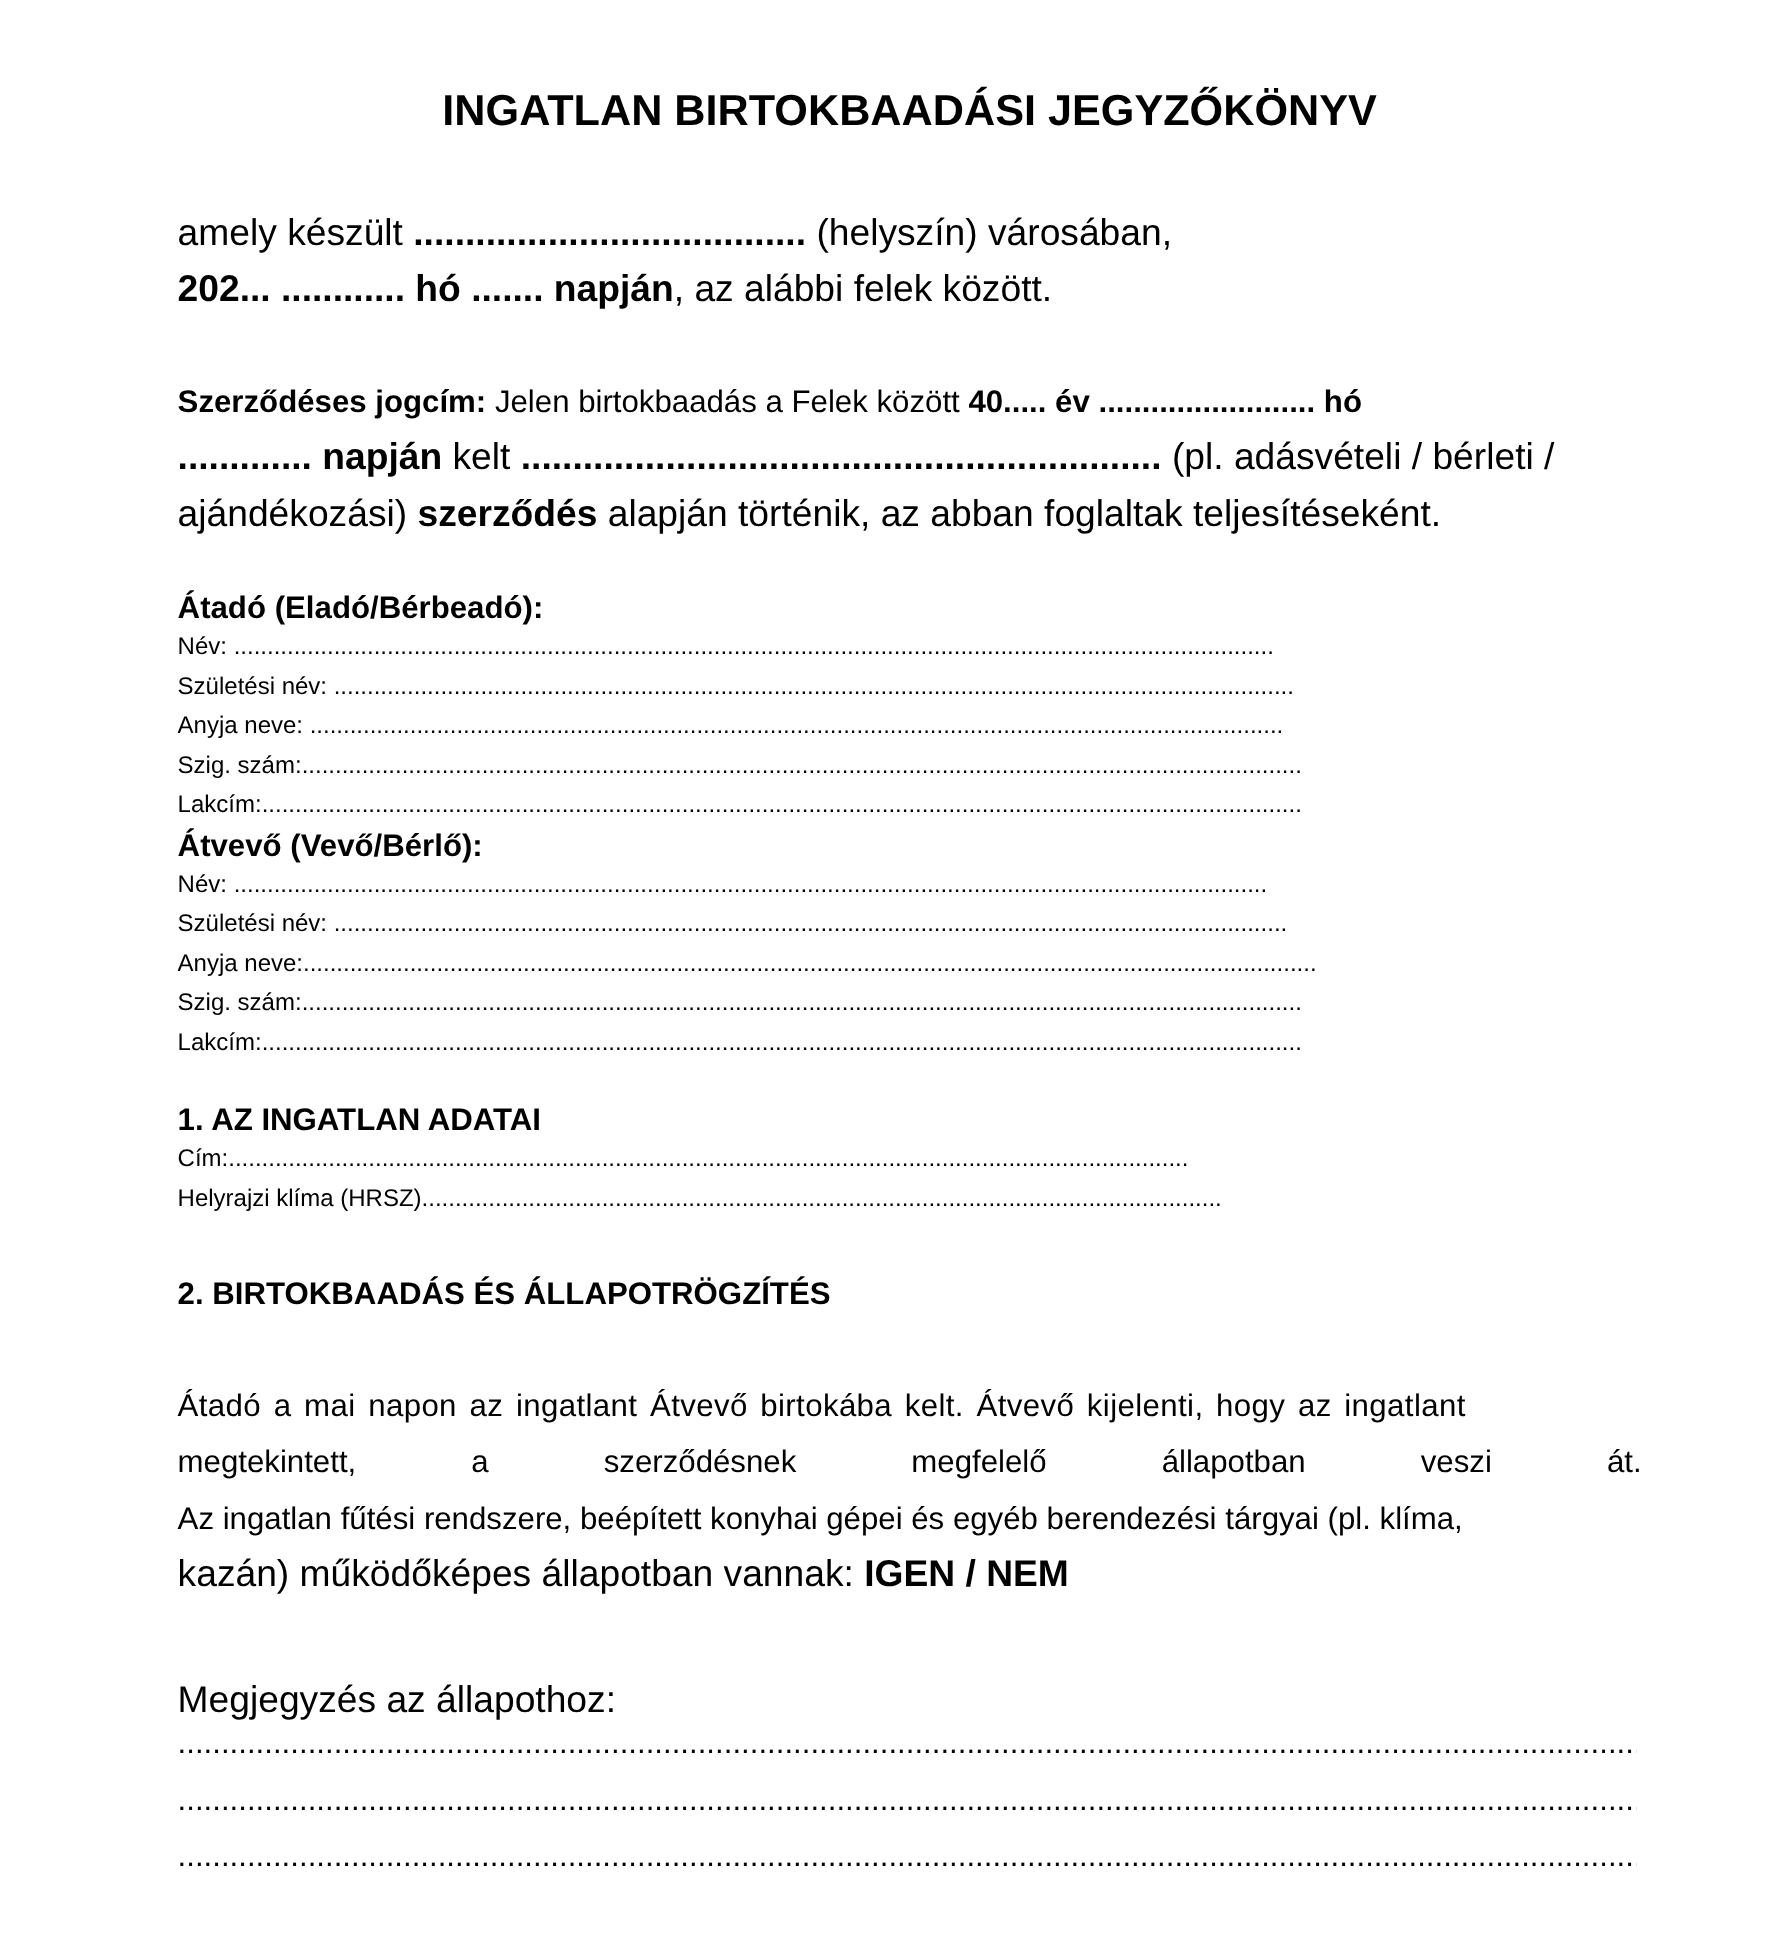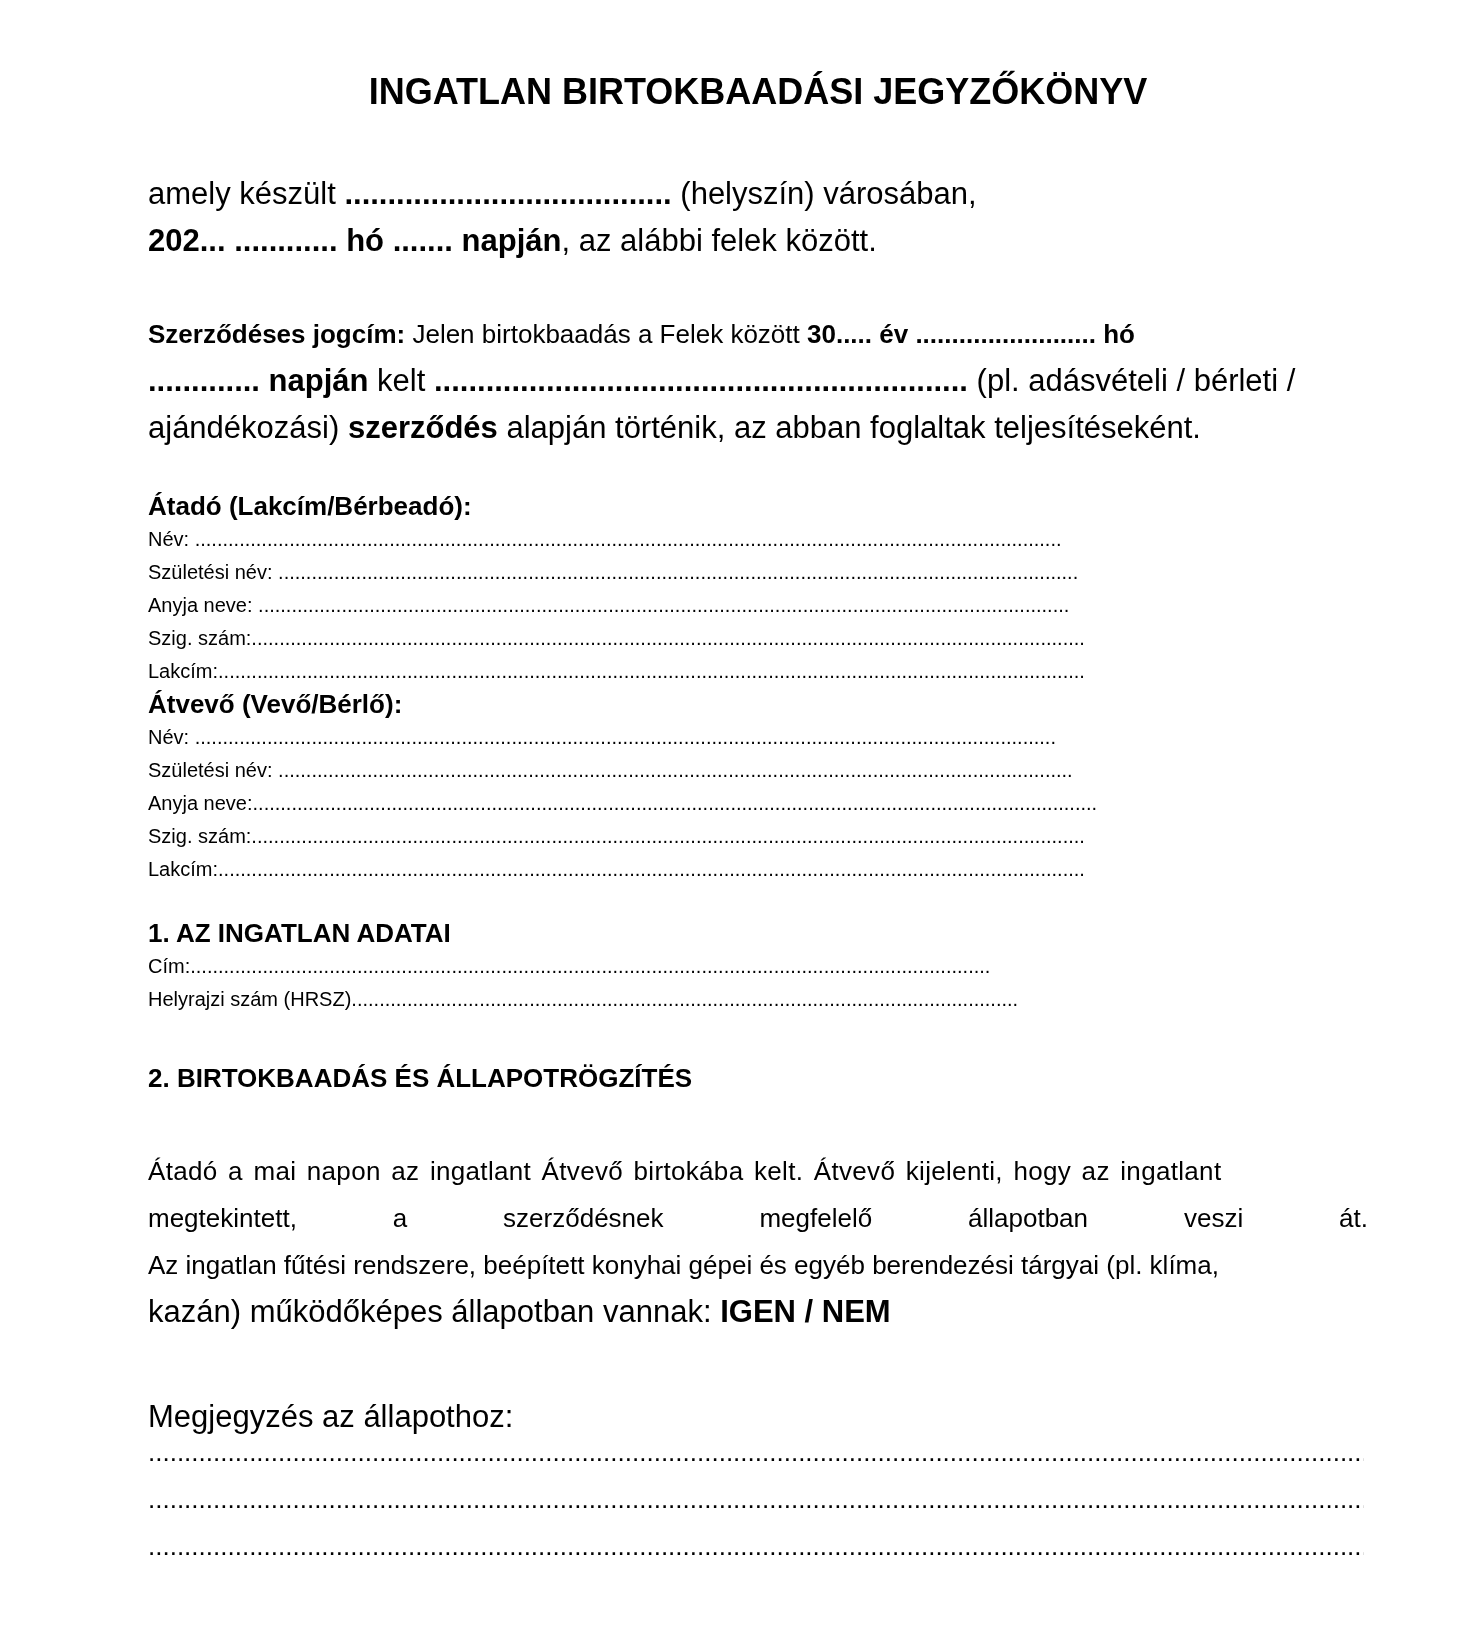--- a/index.html
+++ b/index.html
@@ -86,30 +86,30 @@
   <div class="title">INGATLAN BIRTOKBAADÁSI JEGYZŐKÖNYV</div>
 
   <div class="line" style="top:178px;">
     <span>amely készült </span><span class="b">......................................</span><span> (helyszín) városában,</span>
   </div>
   <div class="line" style="top:225px;">
     <span class="b">202...</span><span class="b"> ............</span><span class="b"> hó</span><span class="b"> .......</span><span class="b"> napján</span><span>, az alábbi felek között.</span>
   </div>
 
   <div class="justify-line" style="top:318px;">
-    <span><span class="b">Szerződéses jogcím:</span><span> Jelen birtokbaadás a Felek között </span><span class="b">30..... év</span><span class="b"> .........................</span><span class="b"> hó</span></span>
+    <span><span class="b">Szerződéses jogcím:</span><span> Jelen birtokbaadás a Felek között </span><span class="b">40..... év</span><span class="b"> .........................</span><span class="b"> hó</span></span>
   </div>
   <div class="line" style="top:365px;">
     <span class="b">.............</span><span class="b"> napján</span><span> kelt </span><span class="b">..............................................................</span><span> (pl. adásvételi / bérleti /</span>
   </div>
   <div class="line" style="top:412px;">
     <span>ajándékozási) </span><span class="b">szerződés</span><span> alapján történik, az abban foglaltak teljesítéseként.</span>
   </div>
 
-  <div class="heading" style="top:490px;">Átadó (Lakcím/Bérbeadó):</div>
+  <div class="heading" style="top:490px;">Átadó (Eladó/Bérbeadó):</div>
   <div class="field" style="top:523px; width:1220px;">
     <span>Név: </span><span class="dots">............................................................................................................................................................</span>
   </div>
   <div class="field" style="top:556px; width:1220px;">
     <span>Születési név: </span><span class="dots">................................................................................................................................................</span>
   </div>
   <div class="field" style="top:589px; width:1216px;">
     <span>Anyja neve: </span><span class="dots">..................................................................................................................................................</span>
   </div>
   <div class="field" style="top:622px; width:1214px;">
@@ -134,21 +134,21 @@
   </div>
   <div class="field" style="top:853px; width:1214px;">
     <span>Lakcím:</span><span class="dots">............................................................................................................................................................</span>
   </div>
 
   <div class="heading" style="top:917px;">1. AZ INGATLAN ADATAI</div>
   <div class="field" style="top:950px; width:1112px;">
     <span>Cím:</span><span class="dots">................................................................................................................................................</span>
   </div>
   <div class="field" style="top:983px; width:1212px;">
-    <span>Helyrajzi szám (HRSZ)</span><span class="dots">........................................................................................................................</span>
+    <span>Helyrajzi klíma (HRSZ)</span><span class="dots">........................................................................................................................</span>
   </div>
 
   <div class="heading" style="top:1062px;">2. BIRTOKBAADÁS ÉS ÁLLAPOTRÖGZÍTÉS</div>
 
   <div class="justify-line" style="top:1155px;">
     <span style="letter-spacing:0.32px; word-spacing:3px;">Átadó a mai napon az ingatlant Átvevő birtokába kelt. Átvevő kijelenti, hogy az ingatlant</span>
   </div>
   <div class="justify-line" style="top:1202px;gap:24px;">
     <span>megtekintett,</span>
     <span>a</span>

